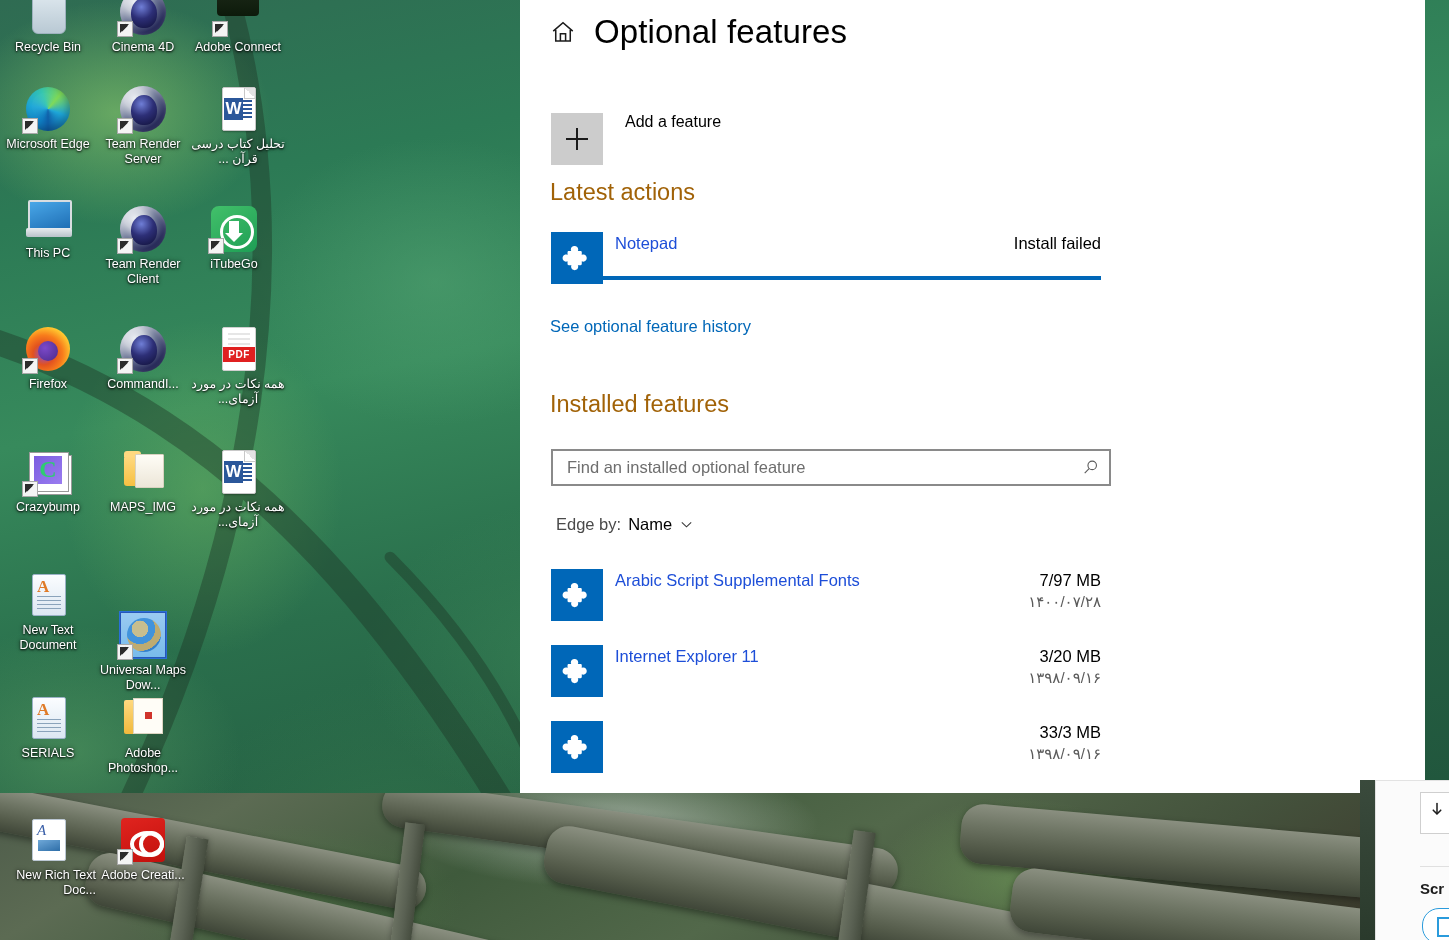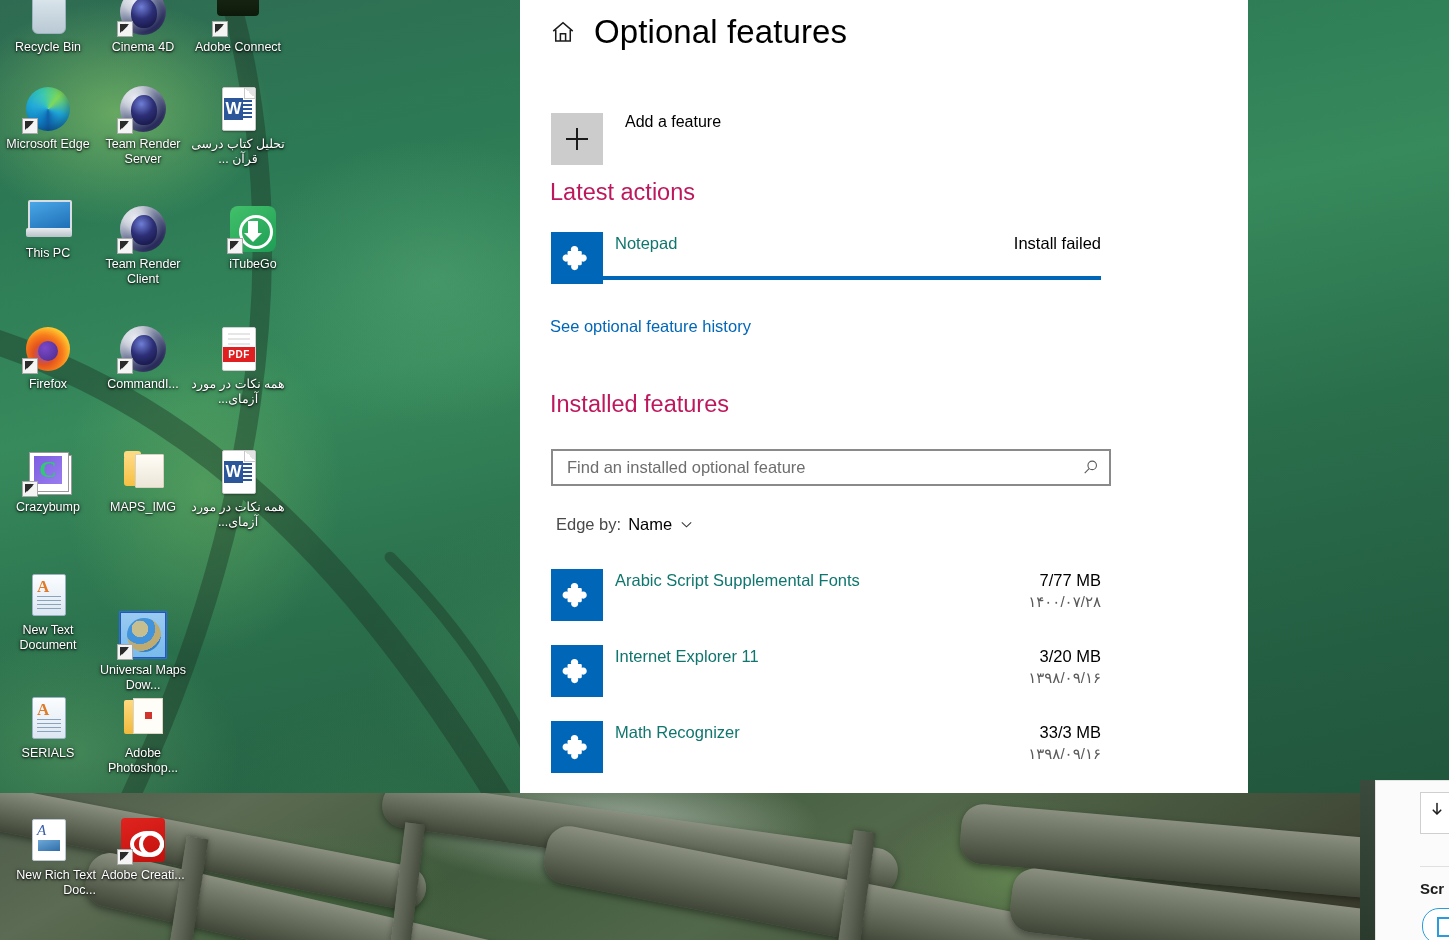--- a/index.html
+++ b/index.html
@@ -284,21 +284,21 @@
     border:4px solid #fff; border-radius:50%;
   }
   .ico-cc::before {
     content:""; position:absolute; left:18px; top:13px; width:17px; height:18px;
     border:4px solid #fff; border-radius:50%; z-index:1;
   }
 
   
   .settings {
     position: absolute;
-    left: 520px; top: 0; width: 728px; height: 793px;
+    left: 520px; top: 0; width: 905px; height: 793px;
     background: #ffffff;
     overflow: hidden;
     color: #000;
   }
   .settings-inner { position: relative; width: 100%; height: 100%; }
 
   .header-row {
     position: absolute; left: 30px; top: 12px;
     display: flex; align-items: center; gap: 18px;
   }
@@ -319,39 +319,39 @@
   .plus { position: relative; width: 22px; height: 22px; }
   .plus::before, .plus::after {
     content: ""; position: absolute; background: #1b1b1b;
   }
   .plus::before { left: 0; top: 10px; width: 22px; height: 2px; }
   .plus::after  { left: 10px; top: 0; width: 2px; height: 22px; }
   .add-label { font-size: 16px; color: #000; }
 
   .section-title {
     position: absolute; left: 30px;
-    font-size: 23.5px; font-weight: 400; color: #be185d;
+    font-size: 23.5px; font-weight: 400; color: #a16207;
   }
   .section-title.latest { top: 179px; }
   .section-title.installed { top: 391px; }
 
   .action-row {
     position: absolute; left: 551px; top: 233px; width: 550px;
   }
   .feature-row {
     position: relative;
     display: flex; align-items: flex-start;
   }
   .puz-tile {
     width: 52px; height: 52px; background: #0067b8;
     flex: 0 0 52px; display:flex; align-items:center; justify-content:center;
   }
   .puz-tile svg { width: 30px; height: 30px; display:block; }
   .row-body { flex: 1; padding-left: 12px; position: relative; min-height: 52px; }
-  .row-name { font-size: 16.5px; color: #0f766e; line-height: 22px; }
+  .row-name { font-size: 16.5px; color: #1d4ed8; line-height: 22px; }
   .row-right {
     position: absolute; right: 0; top: 0; text-align: right;
   }
   .row-status { font-size: 16.5px; color: #000; line-height: 22px; }
   .row-size { font-size: 16.5px; color: #000; line-height: 22px; }
   .row-date { font-size: 15px; color: #5a5a5a; line-height: 21px; direction: rtl; }
   .progress {
     position: absolute; left: 0; right: 0; top: 44px;
     height: 4px; background: #0067b8;
   }
@@ -514,21 +514,21 @@
     </div>
 
     <div class="dicon" style="left:95px; top:205px;">
       <div class="glyph">
           <div class="ico-c4d"></div>
           <span class="shortcut-arrow"></span>
         </div>
       <span class="label">Team Render Client</span>
     </div>
 
-    <div class="dicon" style="left:205px; top:205px;">
+    <div class="dicon" style="left:186px; top:205px;">
       <div class="glyph">
           <div class="ico-itubego">
             <span class="arrow"></span>
           </div>
           <span class="shortcut-arrow"></span>
         </div>
       <span class="label">iTubeGo</span>
     </div>
 
     <div class="dicon" style="left:0px; top:325px;">
@@ -701,21 +701,21 @@
 
         <div class="feature-row">
           <span class="puz-tile">
             <svg viewBox="0 0 32 32" fill="#ffffff">
               <path d="M13.2 3.2c-2.1 0-3.8 1.6-3.8 3.6 0 .6.2 1.2.4 1.7H7.2c-.7 0-1.3.6-1.3 1.3v2.9c-.5-.3-1.1-.4-1.7-.4-2 0-3.6 1.7-3.6 3.8s1.6 3.8 3.6 3.8c.6 0 1.2-.2 1.7-.4v2.9c0 .7.6 1.3 1.3 1.3h2.9c-.3.5-.4 1.1-.4 1.7 0 2 1.7 3.6 3.8 3.6s3.8-1.6 3.8-3.6c0-.6-.2-1.2-.4-1.7h2.9c.7 0 1.3-.6 1.3-1.3v-2.9c.5.3 1.1.4 1.7.4 2 0 3.6-1.7 3.6-3.8s-1.6-3.8-3.6-3.8c-.6 0-1.2.2-1.7.4V9.8c0-.7-.6-1.3-1.3-1.3h-2.9c.3-.5.4-1.1.4-1.7 0-2-1.7-3.6-3.8-3.6z"></path>
             </svg>
           </span>
           <div class="row-body">
             <div class="row-name">Arabic Script Supplemental Fonts</div>
             <div class="row-right">
-              <div class="row-size">7/77 MB</div>
+              <div class="row-size">7/97 MB</div>
               <div class="row-date">۱۴۰۰/۰۷/۲۸</div>
             </div>
           </div>
         </div>
 
         <div class="feature-row">
           <span class="puz-tile">
             <svg viewBox="0 0 32 32" fill="#ffffff">
               <path d="M13.2 3.2c-2.1 0-3.8 1.6-3.8 3.6 0 .6.2 1.2.4 1.7H7.2c-.7 0-1.3.6-1.3 1.3v2.9c-.5-.3-1.1-.4-1.7-.4-2 0-3.6 1.7-3.6 3.8s1.6 3.8 3.6 3.8c.6 0 1.2-.2 1.7-.4v2.9c0 .7.6 1.3 1.3 1.3h2.9c-.3.5-.4 1.1-.4 1.7 0 2 1.7 3.6 3.8 3.6s3.8-1.6 3.8-3.6c0-.6-.2-1.2-.4-1.7h2.9c.7 0 1.3-.6 1.3-1.3v-2.9c.5.3 1.1.4 1.7.4 2 0 3.6-1.7 3.6-3.8s-1.6-3.8-3.6-3.8c-.6 0-1.2.2-1.7.4V9.8c0-.7-.6-1.3-1.3-1.3h-2.9c.3-.5.4-1.1.4-1.7 0-2-1.7-3.6-3.8-3.6z"></path>
             </svg>
@@ -729,21 +729,20 @@
           </div>
         </div>
 
         <div class="feature-row">
           <span class="puz-tile">
             <svg viewBox="0 0 32 32" fill="#ffffff">
               <path d="M13.2 3.2c-2.1 0-3.8 1.6-3.8 3.6 0 .6.2 1.2.4 1.7H7.2c-.7 0-1.3.6-1.3 1.3v2.9c-.5-.3-1.1-.4-1.7-.4-2 0-3.6 1.7-3.6 3.8s1.6 3.8 3.6 3.8c.6 0 1.2-.2 1.7-.4v2.9c0 .7.6 1.3 1.3 1.3h2.9c-.3.5-.4 1.1-.4 1.7 0 2 1.7 3.6 3.8 3.6s3.8-1.6 3.8-3.6c0-.6-.2-1.2-.4-1.7h2.9c.7 0 1.3-.6 1.3-1.3v-2.9c.5.3 1.1.4 1.7.4 2 0 3.6-1.7 3.6-3.8s-1.6-3.8-3.6-3.8c-.6 0-1.2.2-1.7.4V9.8c0-.7-.6-1.3-1.3-1.3h-2.9c.3-.5.4-1.1.4-1.7 0-2-1.7-3.6-3.8-3.6z"></path>
             </svg>
           </span>
           <div class="row-body">
-            <div class="row-name">Math Recognizer</div>
             <div class="row-right">
               <div class="row-size">33/3 MB</div>
               <div class="row-date">۱۳۹۸/۰۹/۱۶</div>
             </div>
           </div>
         </div>
 
       </div>
 
     </div>

